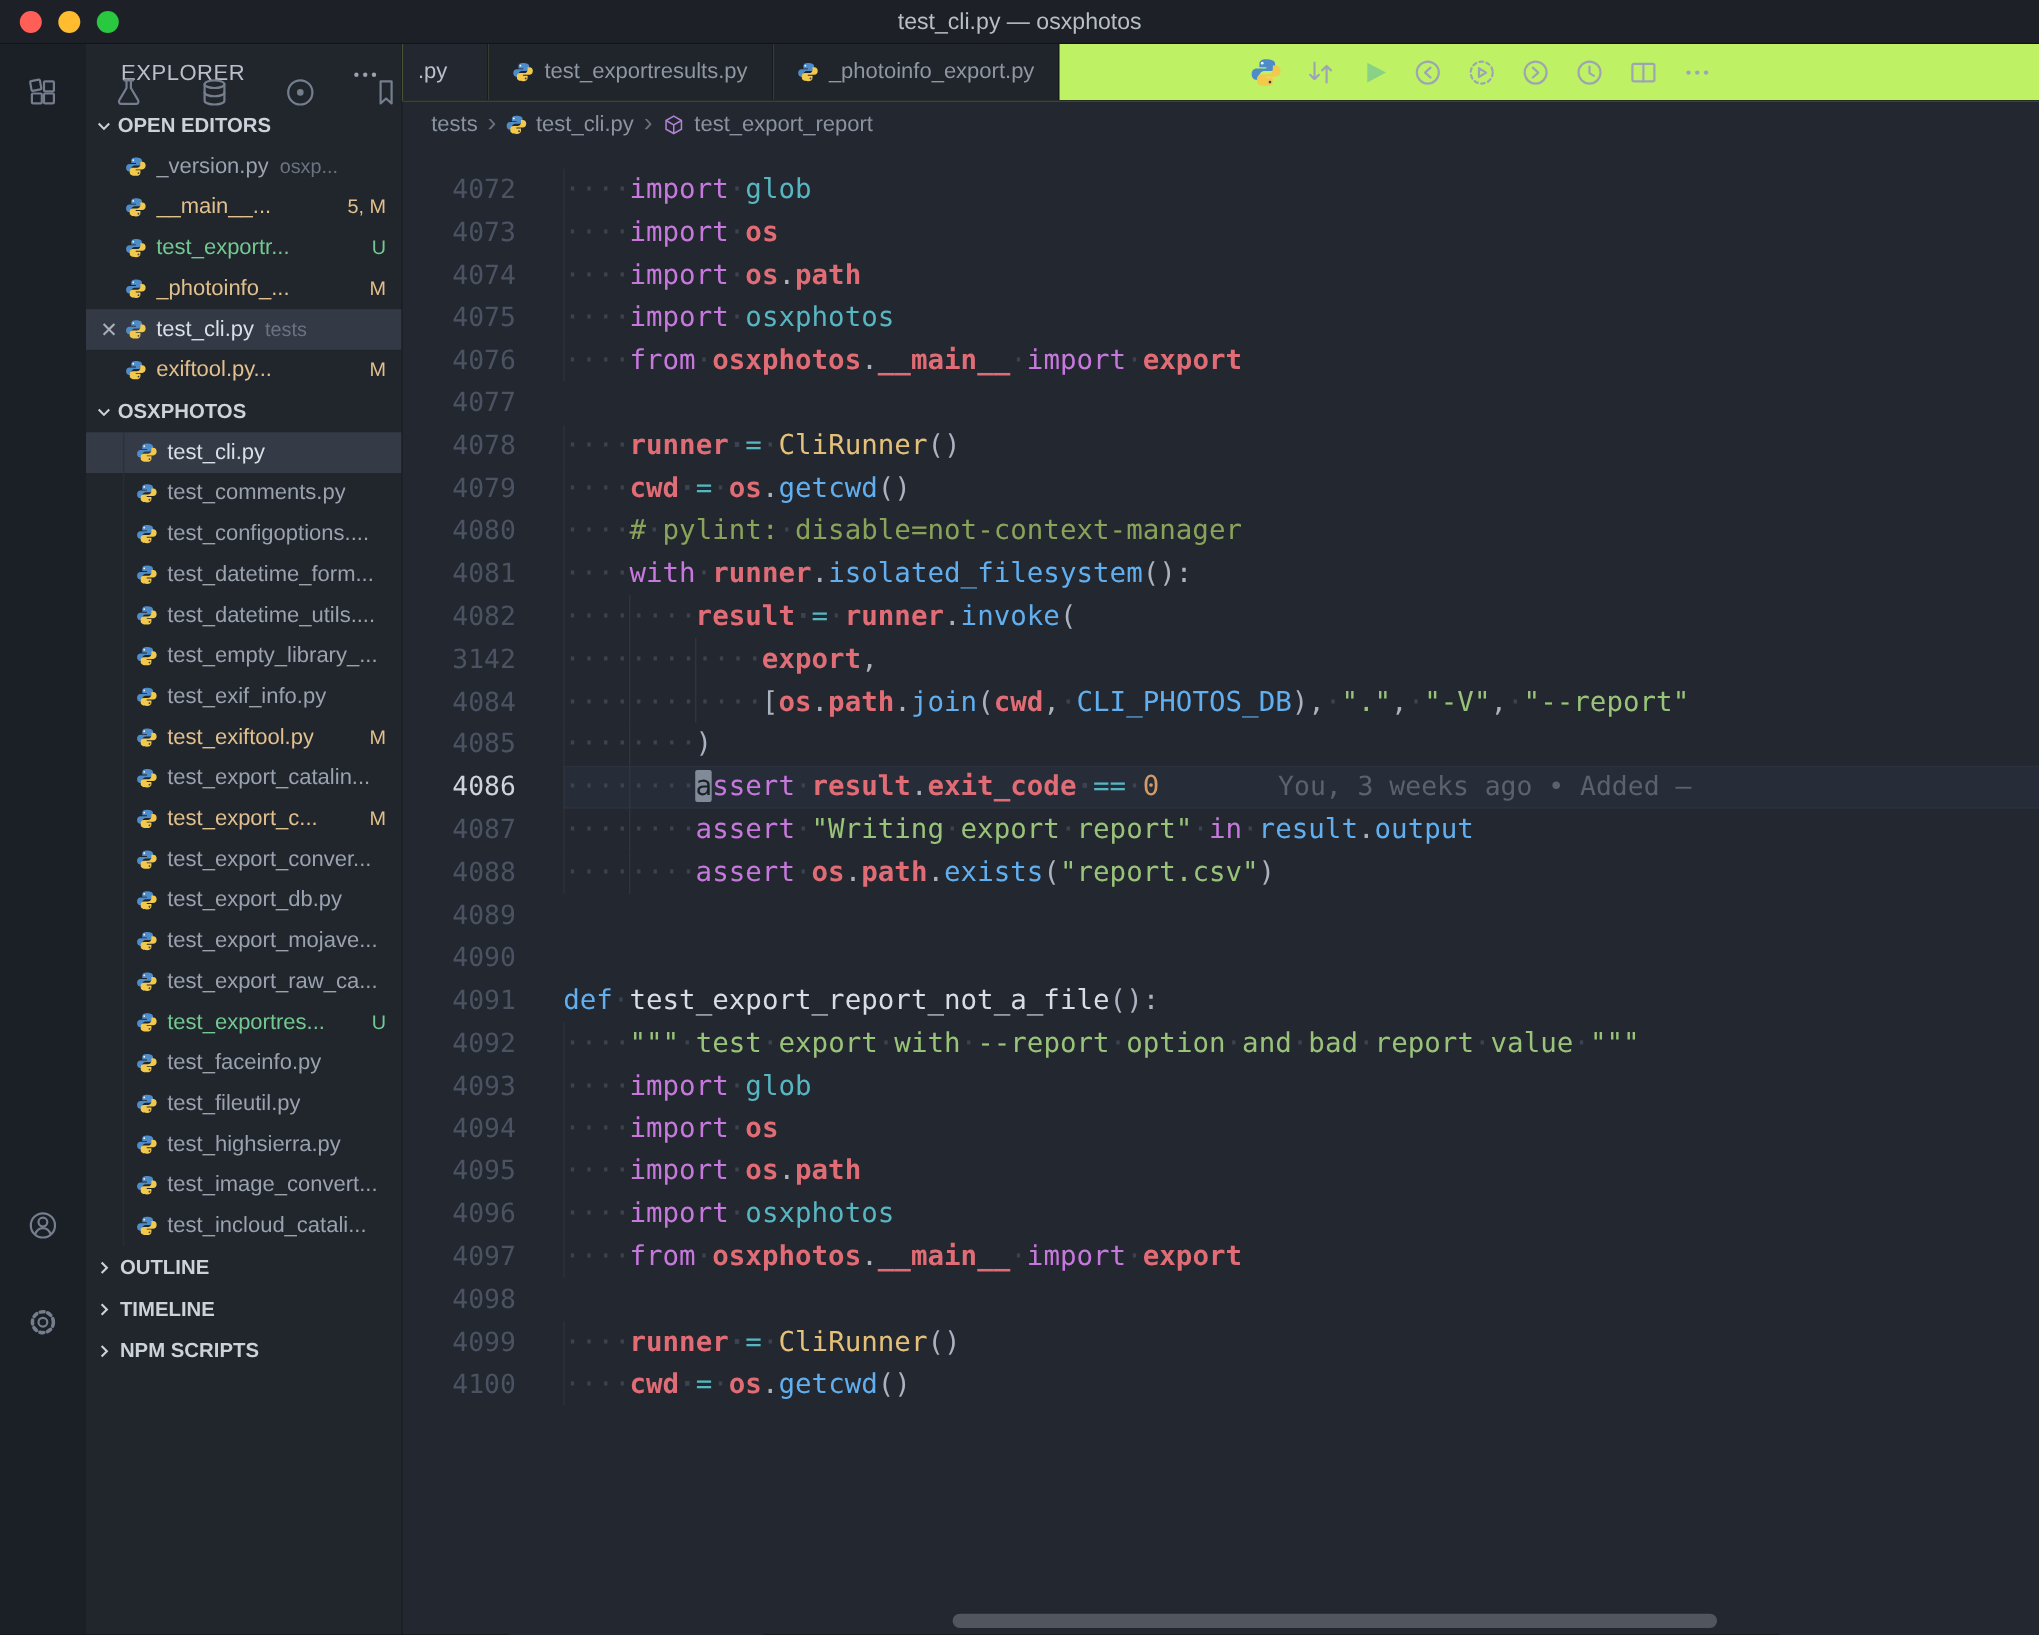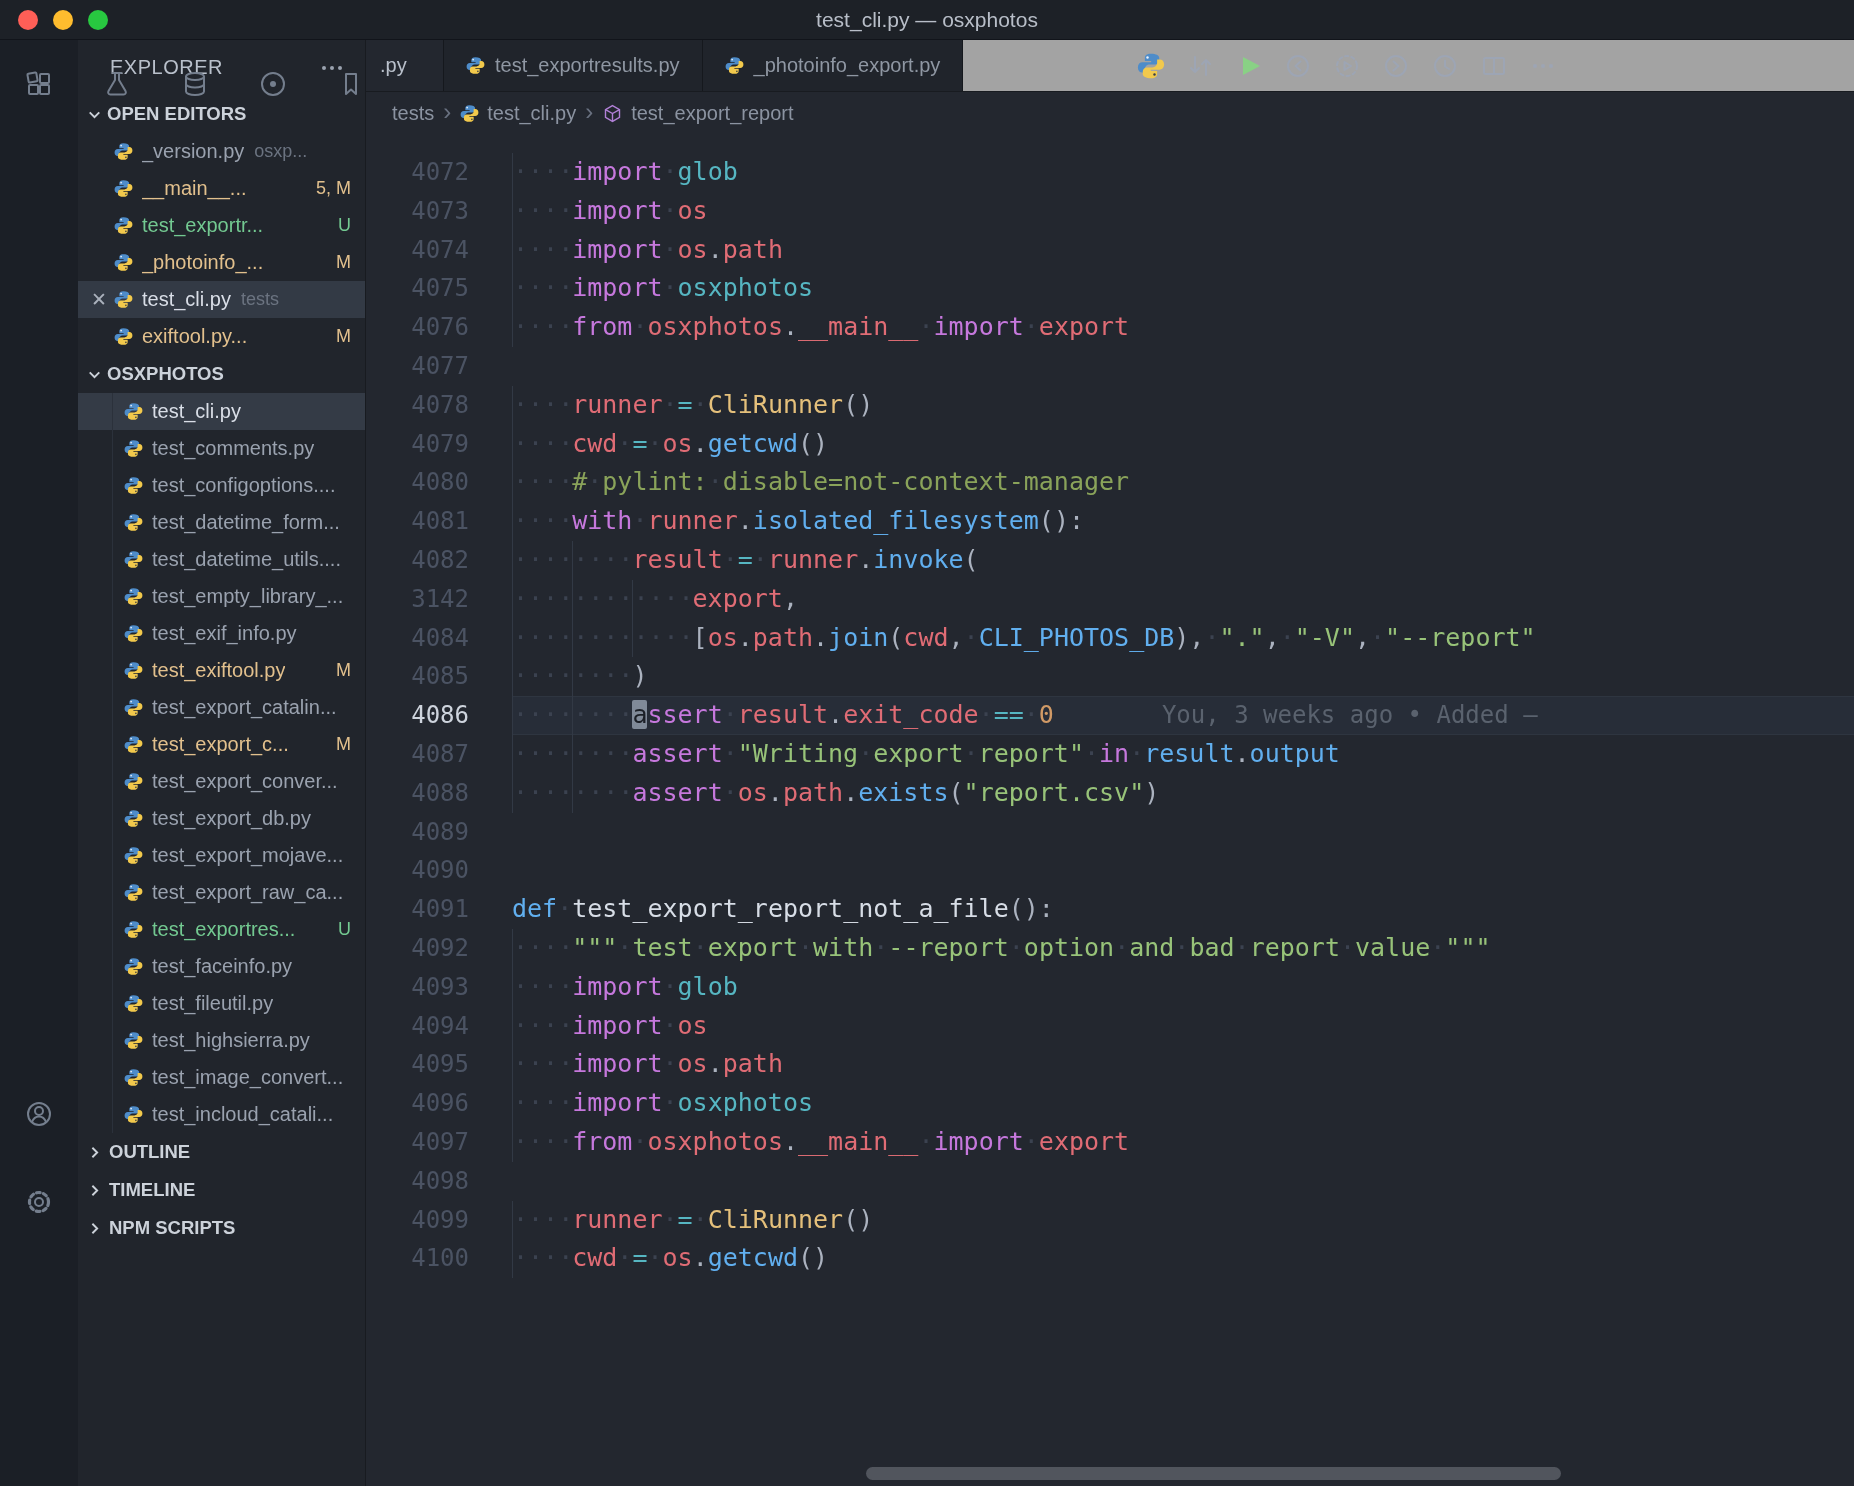--- a/index.html
+++ b/index.html
@@ -41,21 +41,21 @@
   .suffix{color:#6b7380;margin-left:10px;font-size:18px;white-space:nowrap;}
   .badge-right{margin-left:auto;padding-right:14px;font-size:18px;flex:none;}
   .st-modified{color:#e2c08d;} .st-untracked{color:#73c991;}
   .tree{position:relative;flex:none;}
   .tree-guide{position:absolute;left:34px;top:0;bottom:0;width:1px;background:#2b313b;}
   .tree-row{height:37px;display:flex;align-items:center;padding-left:46px;cursor:pointer;}
   .tree-row.selected{background:#343b46;color:#d9dee7;}
   .collapsed-sections .section-header{gap:6px;}
   
   .editorcol{flex:1;display:flex;flex-direction:column;min-width:0;background:#23272f;}
-  .tabbar{height:52px;background:#a3a3a3;border-bottom:1px solid #181b20;display:flex;position:relative;flex:none;}
+  .tabbar{height:52px;background:#bef264;border-bottom:1px solid #181b20;display:flex;position:relative;flex:none;}
   .tab{display:flex;align-items:center;gap:10px;padding:0 22px;font-size:20px;color:#8f97a3;
        background:#20242b;border-right:1px solid #15181d;cursor:pointer;white-space:nowrap;}
   .tab.partial{width:78px;padding:0 14px;overflow:hidden;justify-content:flex-start;}
   .tab.active{background:#23272f;color:#b9c0cb;}
   .tab-actions{position:absolute;right:294px;top:0;height:52px;display:flex;align-items:center;gap:15px;}
   .ta-btn{width:34px;height:40px;display:flex;align-items:center;justify-content:center;color:#9da5b4;cursor:pointer;}
   .breadcrumbs{height:43px;display:flex;align-items:center;gap:9px;padding-left:26px;
                font-size:20px;color:#8b93a1;flex:none;}
   .bc-sep{color:#697180;font-size:24px;line-height:1;transform:translateY(-2px);}
   .bc-item{display:flex;align-items:center;gap:8px;cursor:pointer;white-space:nowrap;}
@@ -64,21 +64,21 @@
              font-family:"DejaVu Sans Mono",monospace;font-size:25px;}
   .gutter{position:absolute;left:4px;top:18px;width:146px;text-align:right;color:#4b5363;}
   .ln{height:38.8px;line-height:38.8px;padding-right:47px;font-size:24px;}
   .ln.cur{color:#ced4dd;}
   .code-lines{margin-left:146px;overflow:hidden;}
   .code-line{height:38.8px;line-height:38.8px;white-space:pre;overflow:hidden;}
   .code-line.cur{background:#272d38;box-shadow:inset 0 1px 0 #2e3540,inset 0 -1px 0 #2e3540;}
   .ind{display:inline-block;width:60.2px;height:38.8px;vertical-align:top;border-left:1px solid #323945;
        color:#3b4250;overflow:hidden;}
   .code-line i{font-style:normal;color:#3b4250;}
-  .tk-k{color:#c678dd;} .tk-kb{color:#61afef;} .tk-r{color:#e06c75;} .tk-f{color:#61afef;}
+  .tk-k{color:#c678dd;} .tk-kb{color:#61afef;} .tk-r{color:#e06c75;font-weight:bold;} .tk-f{color:#61afef;}
   .tk-y{color:#e5c07b;} .tk-s{color:#98c379;} .tk-n{color:#d19a66;} .tk-c{color:#8aa35a;}
   .tk-o{color:#56b6c2;} .tk-p{color:#abb2bf;} .tk-m{color:#56b6c2;} .tk-w{color:#d7dde6;}
   .tk-cur{background:#808a98;color:#1b1f26;border-radius:2px;}
   .blame{color:#5a626e;margin-left:108px;font-size:24px;}
   .hscroll{position:absolute;bottom:6px;left:500px;width:695px;height:13px;border-radius:7px;
            background:rgba(200,205,215,.28);cursor:pointer;}
 </style>
 </head>
 <body>
 

